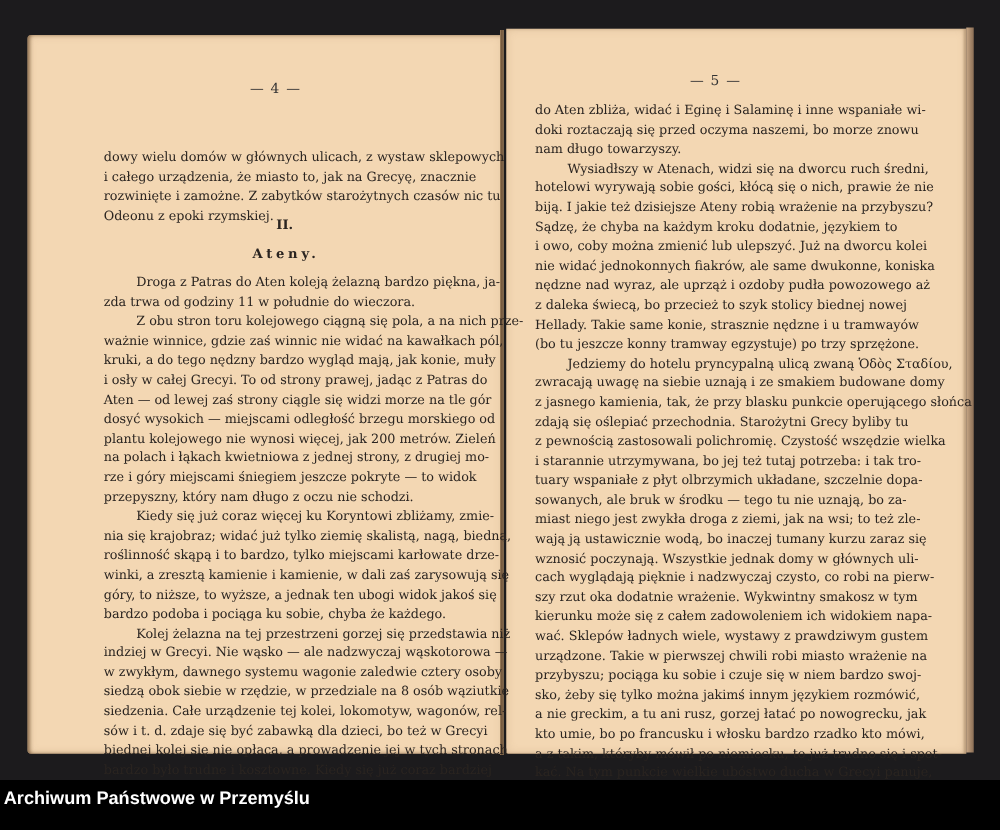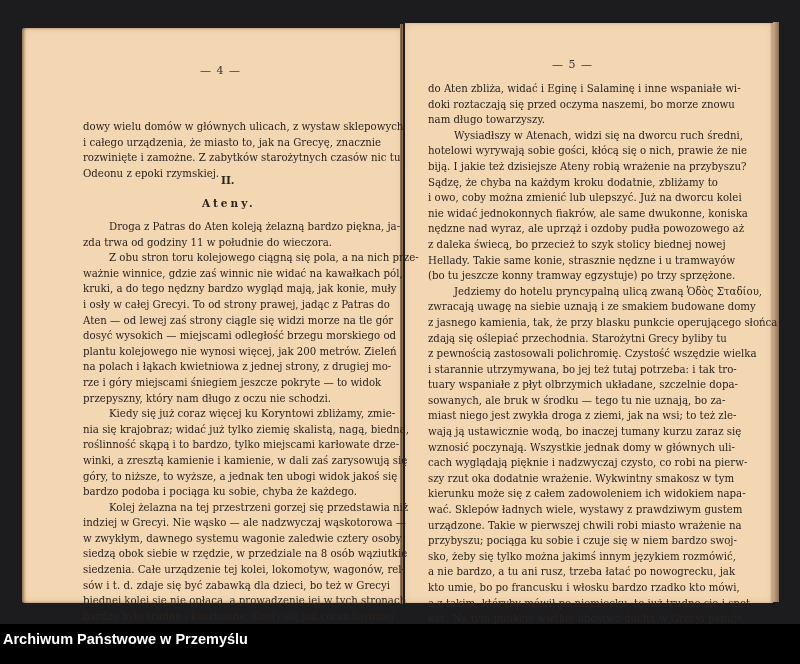--- a/index.html
+++ b/index.html
@@ -120,21 +120,21 @@
 <div class="page-number" style="left:552px; top:58px;">— 5 —</div>
 
 <div class="text" style="left:428px; top:81px; width:290px;">
   <span class="line">do Aten zbliża, widać i Eginę i Salaminę i inne wspaniałe wi-</span>
   <span class="line">doki roztaczają się przed oczyma naszemi, bo morze znowu</span>
   <span class="line last">nam długo towarzyszy.</span>
 
   <span class="line" style="padding-left:26px; width:264px;">Wysiadłszy w Atenach, widzi się na dworcu ruch średni,</span>
   <span class="line">hotelowi wyrywają sobie gości, kłócą się o nich, prawie że nie</span>
   <span class="line">biją. I jakie też dzisiejsze Ateny robią wrażenie na przybyszu?</span>
-  <span class="line">Sądzę, że chyba na każdym kroku dodatnie, zbliżamy to</span>
+  <span class="line">Sądzę, że chyba na każdym kroku dodatnie, językiem to</span>
   <span class="line">i owo, coby można zmienić lub ulepszyć. Już na dworcu kolei</span>
   <span class="line">nie widać jednokonnych fiakrów, ale same dwukonne, koniska</span>
   <span class="line">nędzne nad wyraz, ale uprząż i ozdoby pudła powozowego aż</span>
   <span class="line">z daleka świecą, bo przecież to szyk stolicy biednej nowej</span>
   <span class="line">Hellady. Takie same konie, strasznie nędzne i u tramwayów</span>
   <span class="line last">(bo tu jeszcze konny tramway egzystuje) po trzy sprzężone.</span>
 
   <span class="line" style="padding-left:26px; width:264px;">Jedziemy do hotelu pryncypalną ulicą zwaną Ὁδὸς Σταδίου,</span>
   <span class="line">zwracają uwagę na siebie uznają i ze smakiem budowane domy</span>
   <span class="line">z jasnego kamienia, tak, że przy blasku punkcie operującego słońca</span>
@@ -146,21 +146,21 @@
   <span class="line">miast niego jest zwykła droga z ziemi, jak na wsi; to też zle-</span>
   <span class="line">wają ją ustawicznie wodą, bo inaczej tumany kurzu zaraz się</span>
   <span class="line">wznosić poczynają. Wszystkie jednak domy w głównych uli-</span>
   <span class="line">cach wyglądają pięknie i nadzwyczaj czysto, co robi na pierw-</span>
   <span class="line">szy rzut oka dodatnie wrażenie. Wykwintny smakosz w tym</span>
   <span class="line">kierunku może się z całem zadowoleniem ich widokiem napa-</span>
   <span class="line">wać. Sklepów ładnych wiele, wystawy z prawdziwym gustem</span>
   <span class="line">urządzone. Takie w pierwszej chwili robi miasto wrażenie na</span>
   <span class="line">przybyszu; pociąga ku sobie i czuje się w niem bardzo swoj-</span>
   <span class="line">sko, żeby się tylko można jakimś innym językiem rozmówić,</span>
-  <span class="line">a nie bardzo, a tu ani rusz, trzeba łatać po nowogrecku, jak</span>
+  <span class="line">a nie greckim, a tu ani rusz, gorzej łatać po nowogrecku, jak</span>
   <span class="line">kto umie, bo po francusku i włosku bardzo rzadko kto mówi,</span>
   <span class="line">a z takim, któryby mówił po niemiecku, to już trudno się i spot-</span>
   <span class="line">kać. Na tym punkcie wielkie ubóstwo ducha w Grecyi panuje,</span>
   <span class="line">kiedy w stolicy takie stosunki. Przynajmniej, że tak inteligen-</span>
   <span class="line">cya jak i lud są bardzo grzeczni, za wzór służyć mogą. Wy-</span>
 </div>
 
 <div class="footer-bar"></div>
 <div class="footer-text">Archiwum Państwowe w Przemyślu</div>
 

